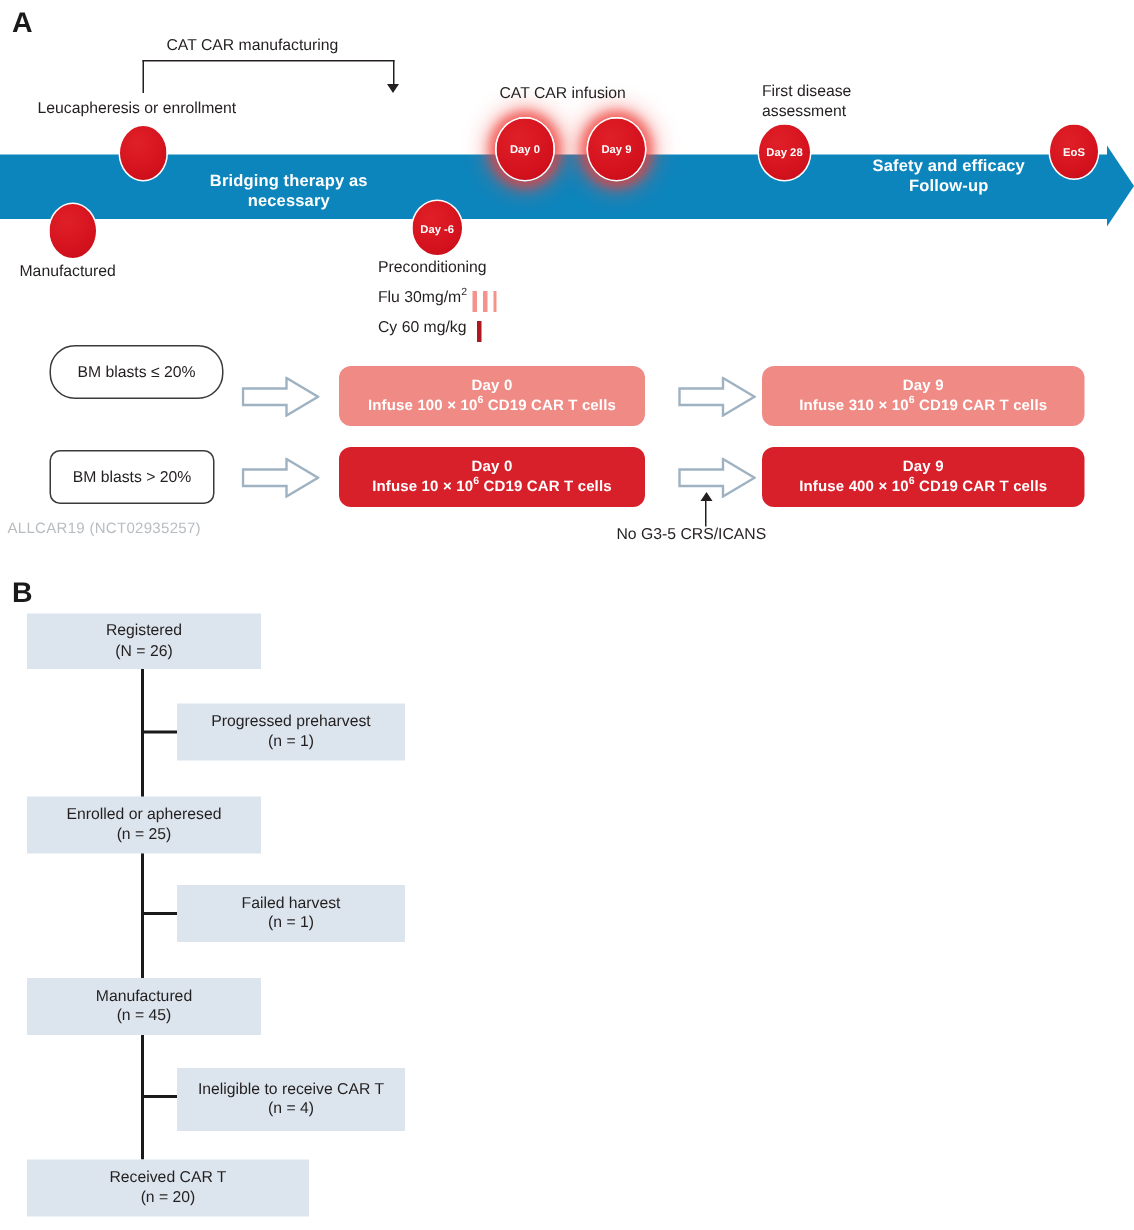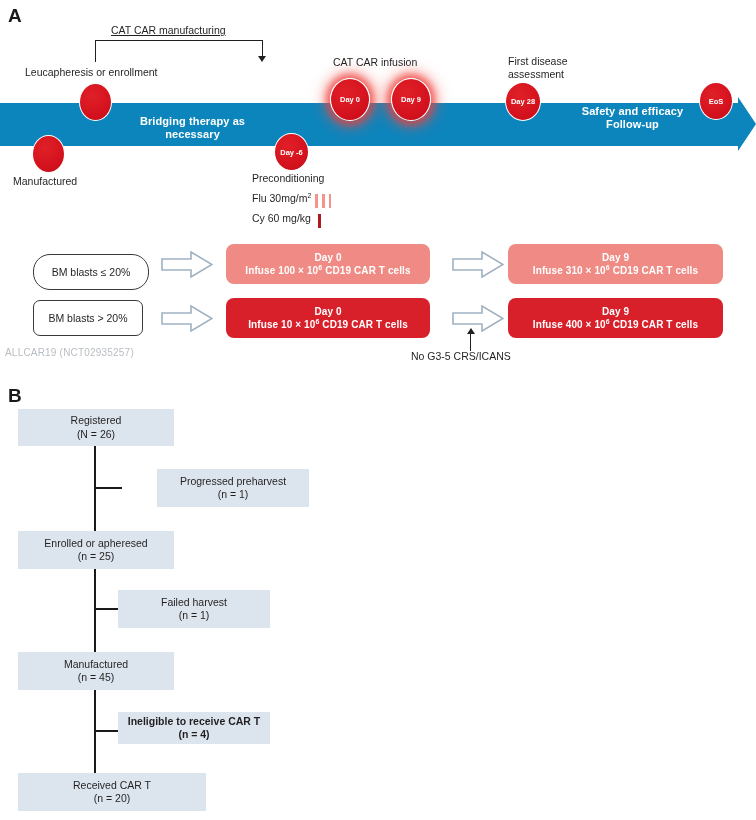--- a/index.html
+++ b/index.html
@@ -118,21 +118,21 @@
 <body>
 
 <div class="fig">
 
   <div class="panel-letter abs" style="left:8px;top:5px;">A</div>
 
   <div class="brk-top abs" style="left:95px;top:40px;width:168px;"></div>
   <div class="brk-left abs" style="left:95px;top:40px;height:22px;"></div>
   <div class="brk-right abs" style="left:262px;top:40px;height:17px;"></div>
   <div class="brk-arrow abs" style="left:258px;top:56px;"></div>
-  <div class="cap abs" style="left:111px;top:24px;text-decoration:underline;">CAT CAR manufacturing</div>
+  <div class="cap abs" style="left:111px;top:24px;">CAT CAR manufacturing</div>
 
   <div class="tl-bar"></div>
   <div class="tl-head"></div>
 
   <div class="tl-text abs" style="left:130px;top:115px;width:125px;">
     <div>Bridging therapy as</div>
     <div>necessary</div>
   </div>
   <div class="tl-text abs" style="left:565px;top:105px;width:135px;">
     <div>Safety and efficacy</div>
@@ -182,21 +182,21 @@
       <span class="tick flu"></span>
       <span class="tick flu"></span>
       <span class="tick flu"></span>
     </div>
     <div class="row">
       <span class="lbl">Cy 60 mg/kg</span>
       <span class="tick cy"></span>
     </div>
   </div>
 
-  <div class="crit-box" style="left:33px;top:254px;width:116px;height:36px;border-radius:17px;">
+  <div class="crit-box" style="left:33px;top:230px;width:116px;height:36px;border-radius:17px;">
     <span>BM blasts ≤ 20%</span>
   </div>
   <svg class="blockarrow" style="left:161px;top:251px;" width="52" height="27" viewBox="0 0 52 27">
     <polygon points="1,8 30,8 30,1 51,13.5 30,26 30,19 1,19" fill="#ffffff" stroke="#9fb2c2" stroke-width="1.6"></polygon>
   </svg>
   <div class="dose-box light" style="left:226px;top:244px;width:204px;height:40px;">
     <div class="d-day">Day 0</div>
     <div class="d-desc"><span>Infuse 100 × 10</span><sup>6</sup><span> CD19 CAR T cells</span></div>
   </div>
   <svg class="blockarrow" style="left:452px;top:251px;" width="52" height="27" viewBox="0 0 52 27">
@@ -252,28 +252,28 @@
   <div class="fc-box" style="left:18px;top:652px;width:156px;height:38px;">
     <div>Manufactured</div>
     <div>(n = 45)</div>
   </div>
 
   <div class="fc-box" style="left:18px;top:773px;width:188px;height:38px;">
     <div>Received CAR T</div>
     <div>(n = 20)</div>
   </div>
 
-  <div class="fc-box" style="left:118px;top:469px;width:152px;height:38px;margin-left:39px;">
+  <div class="fc-box" style="left:118px;top:469px;width:152px;height:38px;">
     <div>Progressed preharvest</div>
     <div>(n = 1)</div>
   </div>
 
   <div class="fc-box" style="left:118px;top:590px;width:152px;height:38px;">
     <div>Failed harvest</div>
     <div>(n = 1)</div>
   </div>
 
-  <div class="fc-box" style="left:118px;top:712px;width:152px;height:32px;font-weight:bold;">
+  <div class="fc-box" style="left:118px;top:712px;width:152px;height:42px;">
     <div>Ineligible to receive CAR T</div>
     <div>(n = 4)</div>
   </div>
 
 </div>
 
 </body></html>

